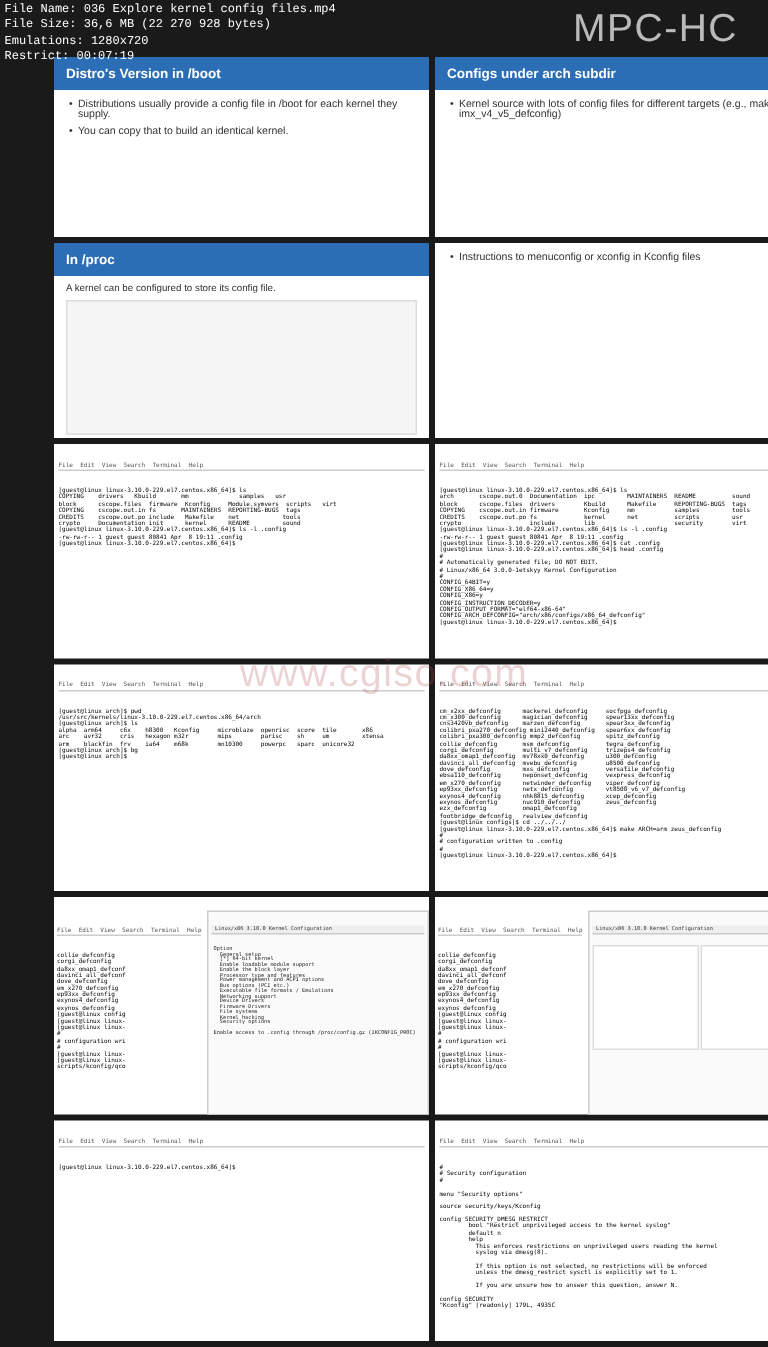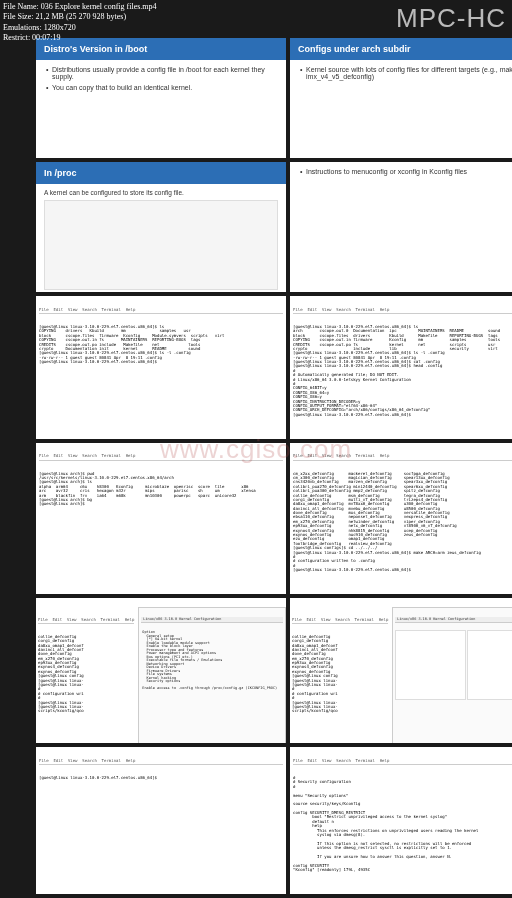--- a/index.html
+++ b/index.html
@@ -10,25 +10,25 @@
     font-family: Arial, sans-serif;
     overflow: hidden;
     position: relative;
   }
   .overlay-text {
     position: absolute;
     z-index: 10;
     color: #fff;
     font-size: 8px;
     line-height: 1.3;
-    font-family: Liberation Serif, serif;
+    font-family: Liberation Mono, monospace;
   }
   .top-left { top: 2px; left: 3px; }
   .top-right {
-    top: 2px; right: 6px;
+    top: 2px; right: 20px;
     font-size: 26px;
     font-weight: 300;
     letter-spacing: 1px;
     color: rgba(255,255,255,0.7);
     font-family: Arial, sans-serif;
   }
   .grid {
     width: 100%;
     height: 100%;
     display: grid;
@@ -124,21 +124,21 @@
   .split-left { flex: 0 0 28%; }
   .split-right { flex: 1; }
 </style>
 </head>
 <body>
 
 <div class="watermark">www.cgiso.com</div>
 
 <div class="overlay-text top-left">
   <div>File Name: 036 Explore kernel config files.mp4</div>
-  <div>File Size: 21,2 MB (25 270 928 bytes)</div>
+  <div>File Size: 36,6 MB (22 270 928 bytes)</div>
   <div>Emulations: 1280x720</div>
   <div>Restrict: 00:07:19</div>
 </div>
 
 <div class="overlay-text top-right">MPC-HC</div>
 
 <div class="grid">
 
   <div class="slide">
     <div class="slide-header">Distro's Version in /boot</div>

